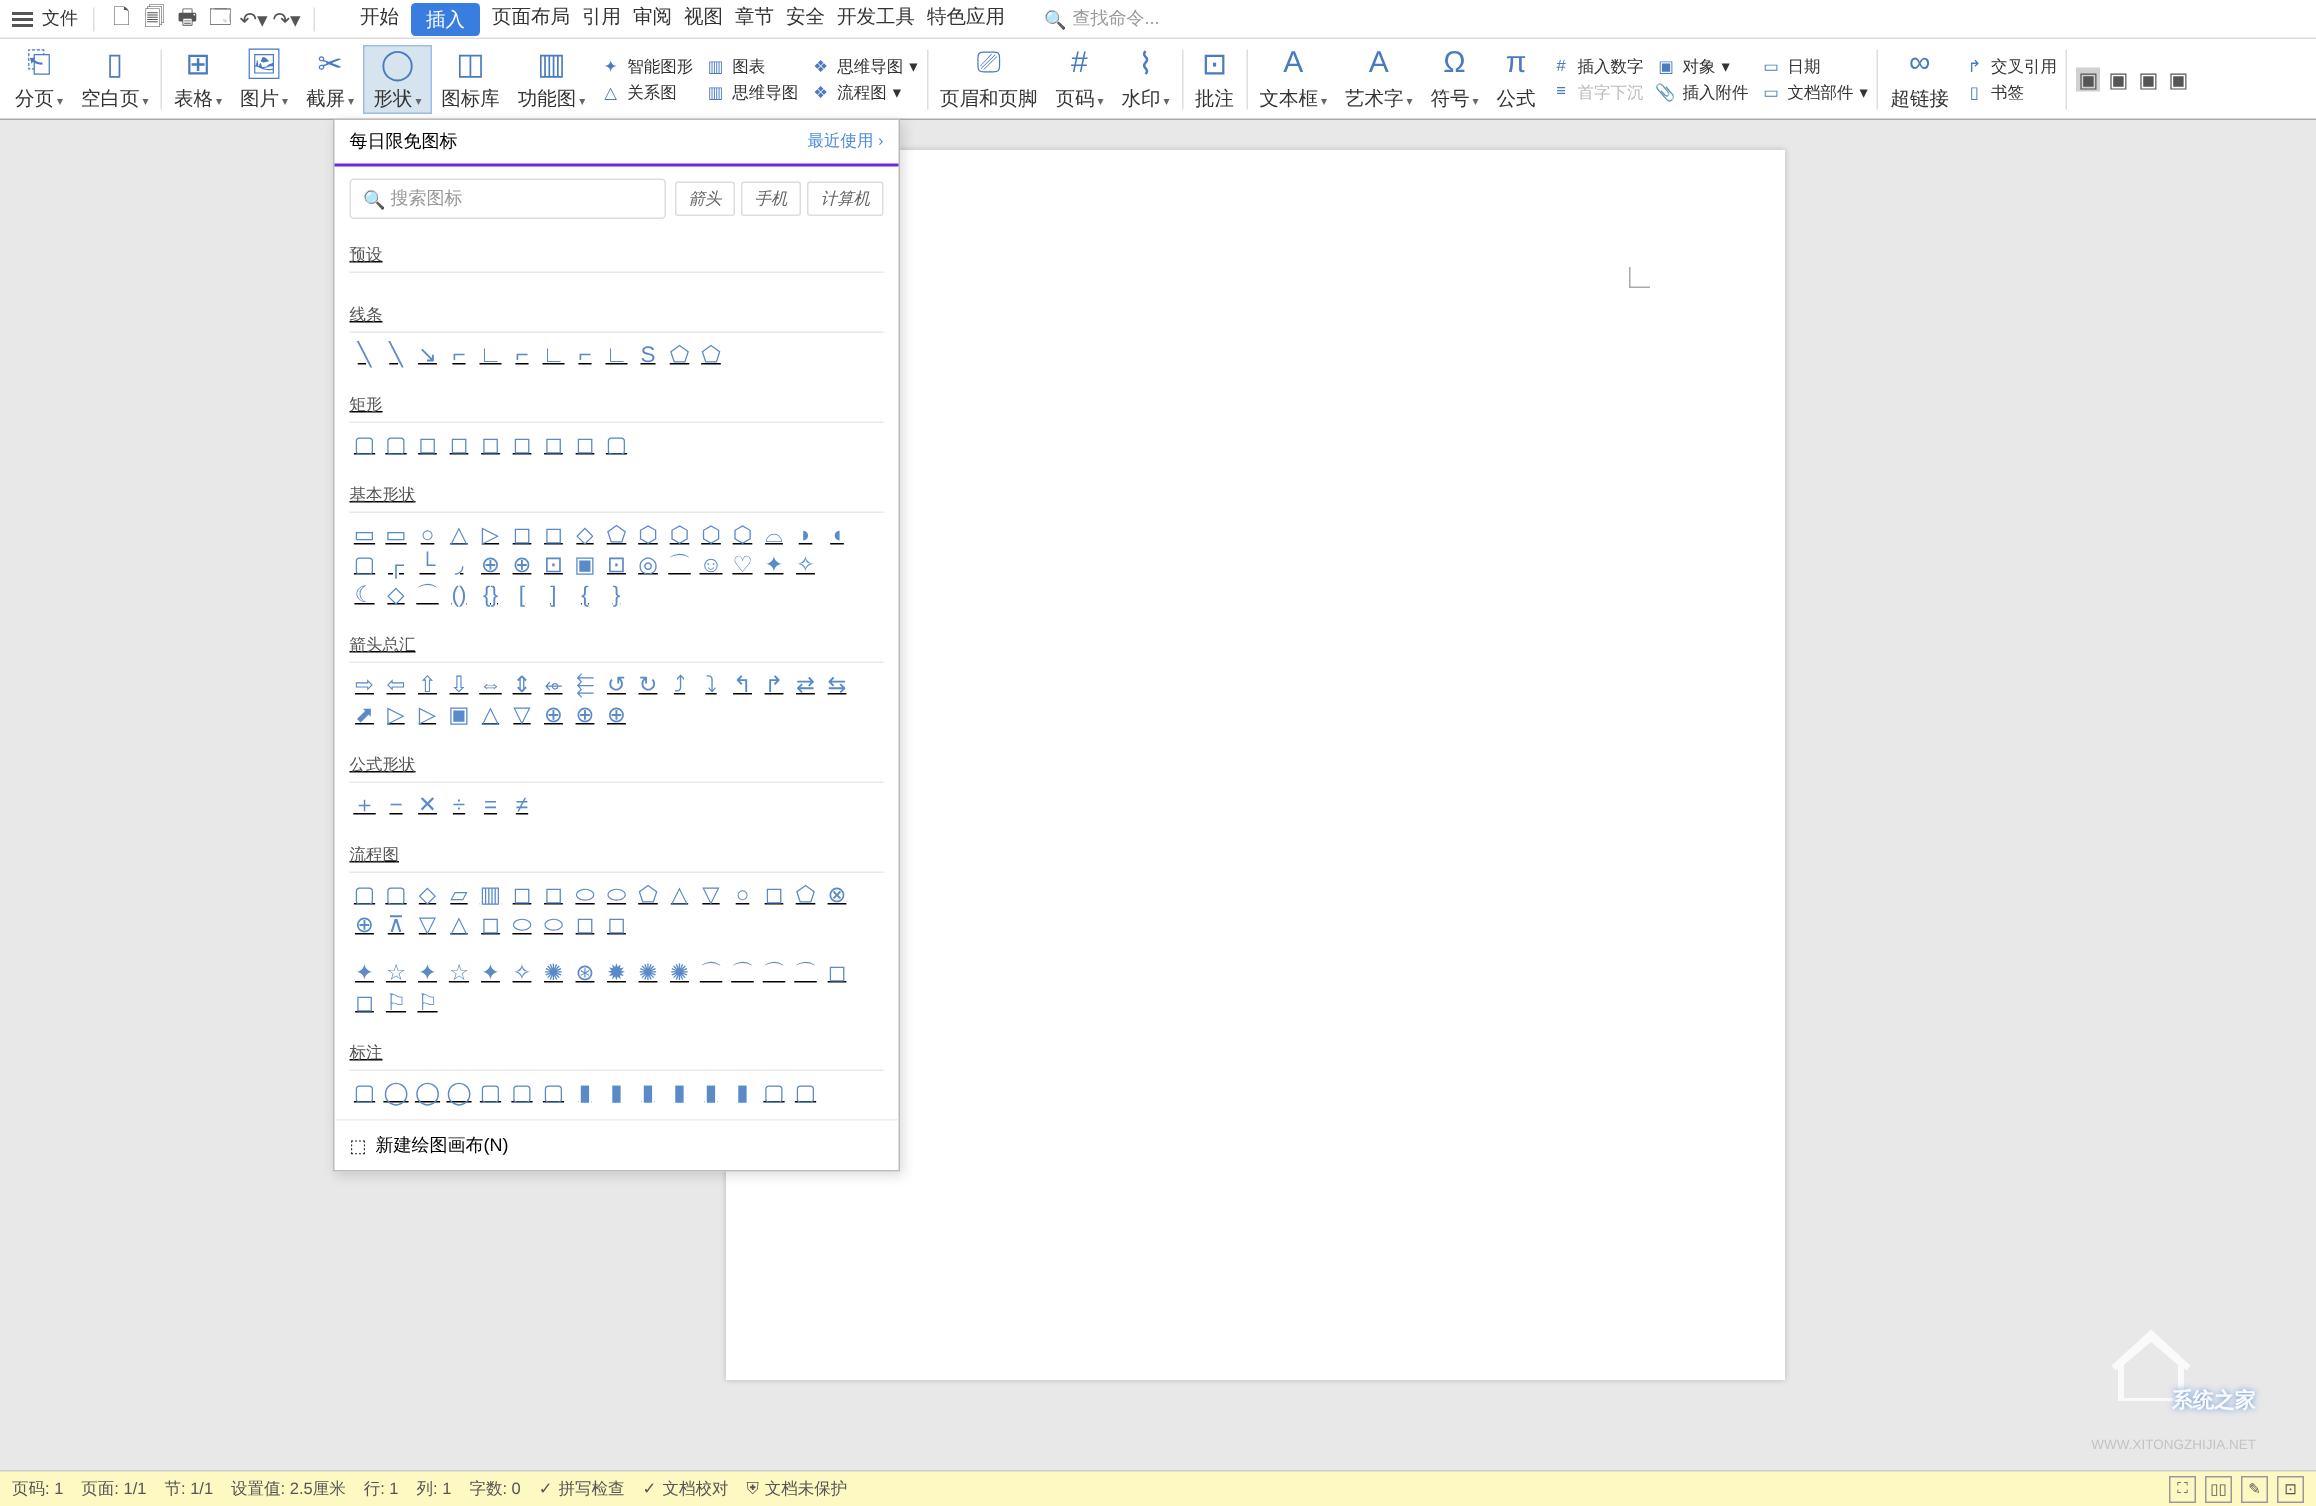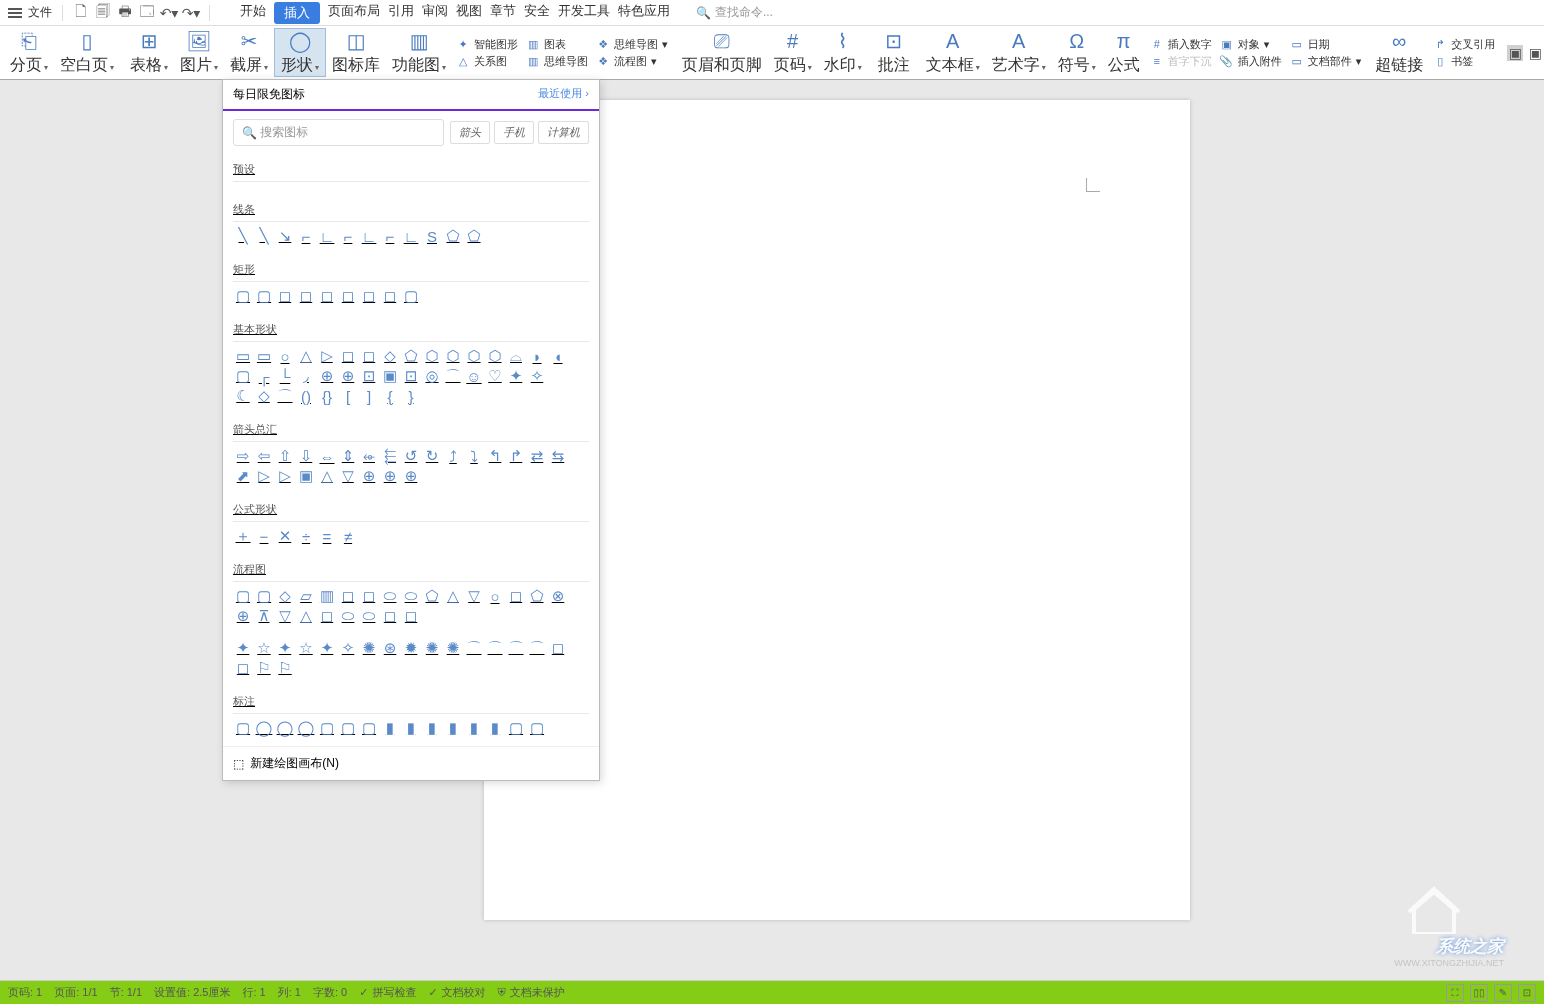--- a/index.html
+++ b/index.html
@@ -13,21 +13,21 @@
 .topbar-icon { width: 16px; height: 16px; display: flex; align-items: center; justify-content: center; color: #555; font-size: 14px; }
 .tab-row { display: flex; gap: 8px; margin-left: 20px; font-size: 13px; }
 .tab { color: #333; cursor: pointer; }
 .tab.active { background: #3a7de0; color: #fff; padding: 2px 10px; border-radius: 3px; }
 .search-cmd { display: flex; align-items: center; gap: 4px; margin-left: 20px; color: #999; font-size: 12px; }
 
 .ribbon { background: #fff; height: 54px; display: flex; align-items: center; padding: 0 4px; border-bottom: 1px solid #aaa; overflow: hidden; }
 .rgroup { display: flex; flex-direction: column; align-items: center; padding: 0 6px; }
 .rgroup.big { gap: 2px; }
 .rgroup .icon-lg { width: 24px; height: 24px; display: flex; align-items: center; justify-content: center; font-size: 20px; color: #4a7bc0; }
-.rgroup .lbl { font-size: 16px; color: #333; white-space: nowrap; }
+.rgroup .lbl { font-size: 13px; color: #333; white-space: nowrap; }
 .rgroup .drop::after { content: "▾"; font-size: 8px; margin-left: 2px; color: #666; }
 .rsep { width: 1px; height: 40px; background: #ddd; margin: 0 2px; }
 .rgroup.active { background: #d6e4f0; border: 1px solid #9fbde0; }
 .rcol { display: flex; flex-direction: column; gap: 2px; padding: 0 4px; }
 .rcol-item { display: flex; align-items: center; gap: 4px; font-size: 11px; color: #333; white-space: nowrap; }
 .rcol-item .mini-icon { width: 14px; height: 14px; display: inline-flex; align-items: center; justify-content: center; color: #4a7bc0; }
 
 .dropdown { position: absolute; left: 222px; top: 79px; width: 378px; background: #fff; border: 1px solid #bbb; box-shadow: 2px 2px 8px rgba(0,0,0,0.15); z-index: 100; font-size: 12px; }
 .dd-header { display: flex; justify-content: space-between; padding: 6px 10px; border-bottom: 2px solid #6d28d9; }
 .dd-header .recent { color: #4a8be0; cursor: pointer; font-size: 11px; }
@@ -40,28 +40,28 @@
 .dd-more { color: #4a8be0; font-size: 11px; cursor: pointer; margin-left: auto; }
 .dd-section { padding: 4px 10px 8px; text-decoration: underline; }
 .dd-section-title { font-size: 11px; color: #555; padding: 4px 0; border-bottom: 1px solid #e8e8e8; margin-bottom: 4px; }
 .shape-row { display: flex; flex-wrap: wrap; gap: 1px; }
 .shape { width: 20px; height: 20px; display: flex; align-items: center; justify-content: center; color: #5a8ac8; font-size: 15px; cursor: pointer; }
 .dd-footer { display: flex; align-items: center; gap: 6px; padding: 8px 10px; border-top: 1px solid #eee; cursor: pointer; }
 
 .canvas { position: absolute; left: 484px; top: 100px; width: 706px; height: 820px; background: #fff; box-shadow: 0 0 4px rgba(0,0,0,0.2); }
 .canvas .corner { position: absolute; right: 90px; top: 78px; width: 14px; height: 14px; border-left: 1px solid #aaa; border-bottom: 1px solid #aaa; }
 
-.statusbar { position: absolute; bottom: 0; left: 0; right: 0; height: 24px; background: #84cc16; border-top: 1px solid #ccc; display: flex; align-items: center; padding: 0 8px; font-size: 11px; color: #555; gap: 12px; }
+.statusbar { position: absolute; bottom: 0; left: 0; right: 0; height: 24px; background: #fef9c3; border-top: 1px solid #ccc; display: flex; align-items: center; padding: 0 8px; font-size: 11px; color: #555; gap: 12px; }
 .status-item { display: flex; align-items: center; gap: 4px; }
 .status-right { margin-left: auto; display: flex; gap: 6px; }
 .status-right .sicon { width: 18px; height: 18px; border: 1px solid #999; display: flex; align-items: center; justify-content: center; font-size: 10px; }
 
 .watermark { position: absolute; right: 40px; bottom: 40px; width: 130px; height: 80px; opacity: 0.8; }
 .wm-house { width: 60px; height: 50px; position: absolute; right: 40px; }
-.wm-text { position: absolute; right: 0; bottom: 6px; color: white; font-size: 17px; font-weight: bold; text-shadow: 0 0 4px #3a7de0; font-style: italic; }
+.wm-text { position: absolute; right: 0; bottom: 21px; color: white; font-size: 14px; font-weight: bold; text-shadow: 0 0 4px #3a7de0; }
 .wm-sub { position: absolute; right: 0; bottom: -4px; color: white; font-size: 9px; }
 </style>
 </head>
 <body>
 
 <div class="topbar">
   <div class="menu-icon">
       <span></span>
       <span></span>
       <span></span>

